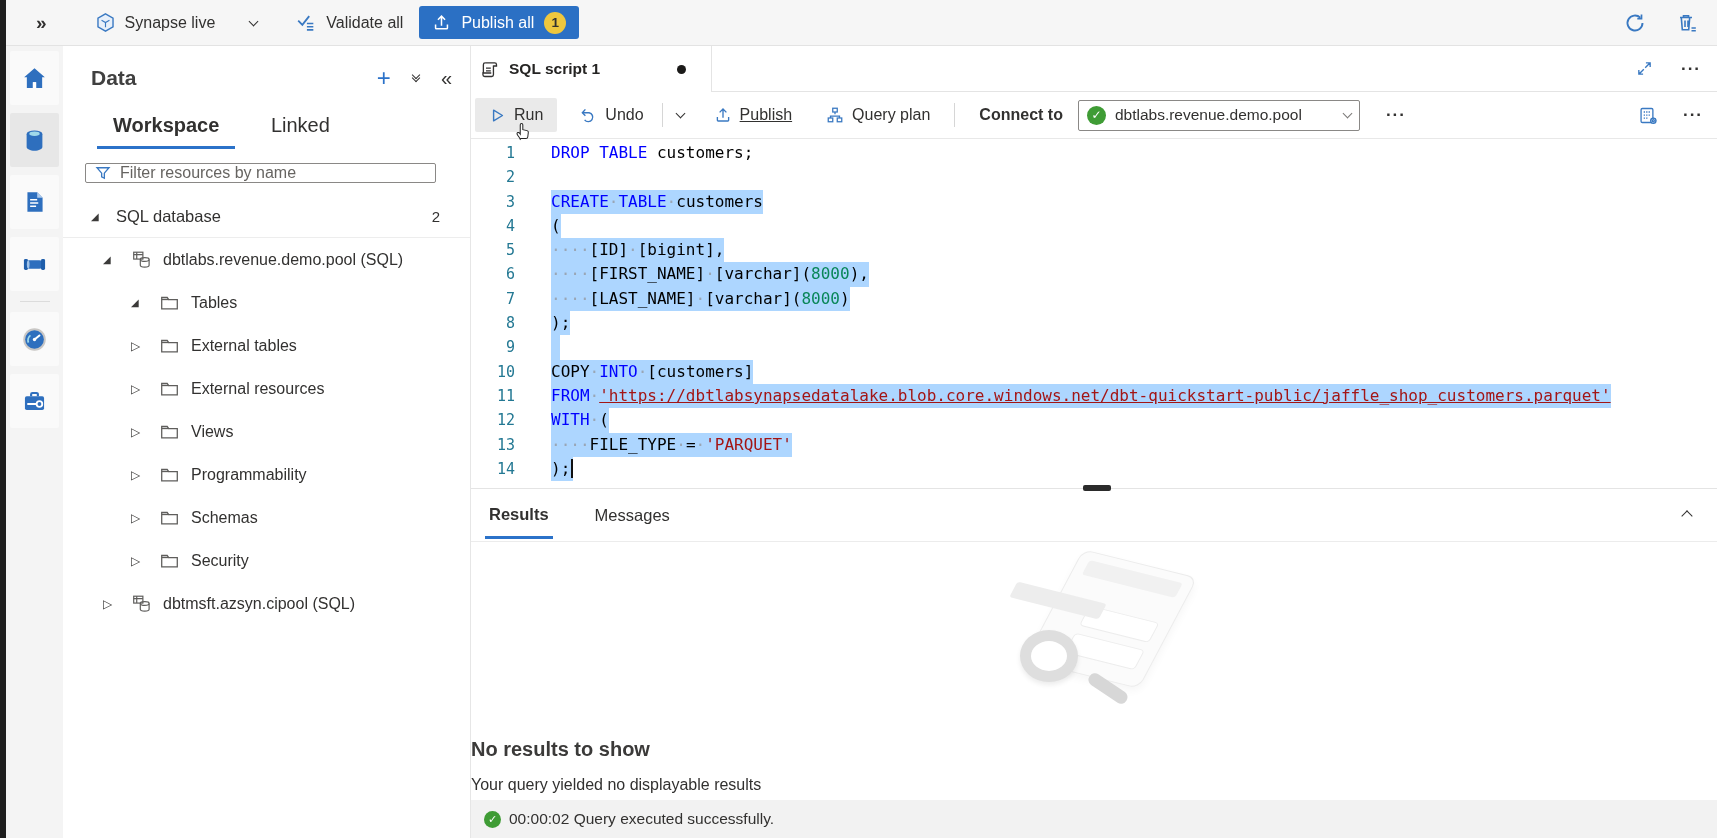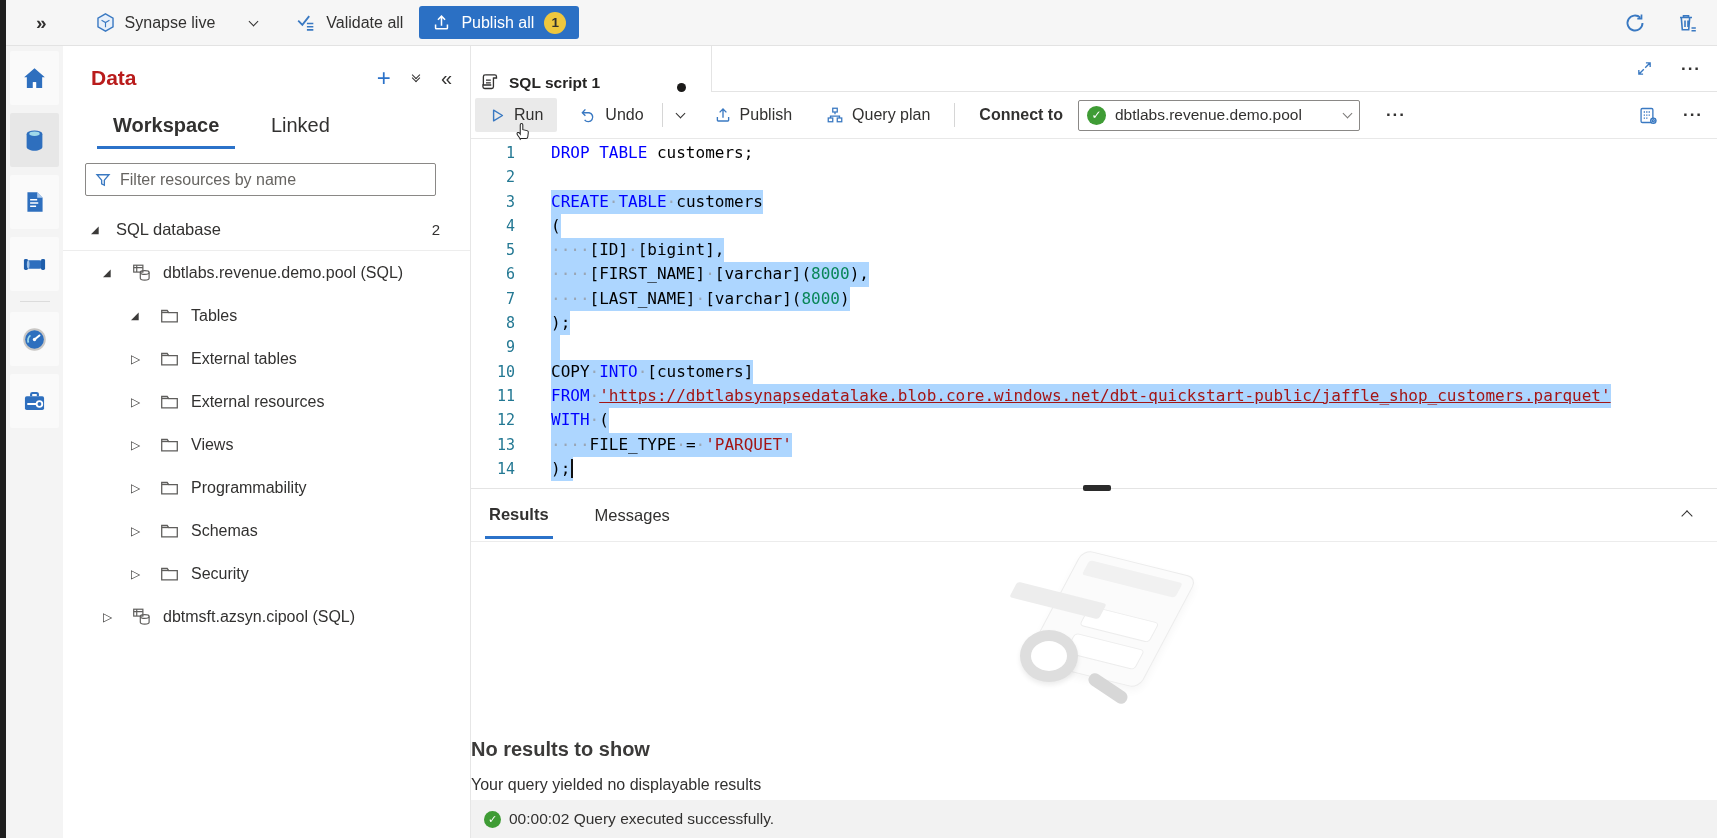--- a/index.html
+++ b/index.html
@@ -32,30 +32,30 @@
   #rail { position:absolute; left:6px; top:46px; width:57px; bottom:0; background:#f4f4f4; }
   .rail-item { width:49px; height:54px; margin:5px auto 8px auto; border-radius:2px;
     display:flex; align-items:center; justify-content:center; cursor:pointer; background:#fafafa; }
   .rail-item.active { background:#e7e7e7; }
   .rail-divider { width:30px; height:1px; background:#dcdcdc; margin:10px auto 10px auto; }
 
   
   #sidebar { position:absolute; left:63px; top:46px; width:408px; bottom:0; background:#fff;
     border-right:1px solid #e6e6e6; }
   #sidebar-header { display:flex; align-items:center; height:50px; padding:14px 18px 0 28px; }
-  #sidebar-title { font-size:21px; font-weight:bold; color:#b91c1c; }
+  #sidebar-title { font-size:21px; font-weight:bold; color:#404040; }
   #sidebar-actions { margin-left:auto; display:flex; align-items:center; gap:22px; }
   #add-resource { font-size:24px; font-weight:300; color:#2b72c9; line-height:18px; }
   #dbl-chev { display:flex; flex-direction:column; gap:0; }
   #dbl-chev .chev { border-color:#323130; width:6px; height:6px; margin-top:-3px; }
   #collapse-pane { font-size:20px; color:#323130; }
   #sidebar-tabs { display:flex; padding-left:34px; gap:0; margin-top:12px; }
   .s-tab { font-size:20px; padding:6px 16px 9px 16px; min-width:130px; text-align:center; cursor:pointer; color:#323130; }
   .s-tab.active { font-weight:600; border-bottom:3px solid #2b72c9; }
-  #filter-box { margin:14px 34px 0 22px; height:33px; border:1px solid #8a8886; border-radius:2px;
+  #filter-box { margin:14px 34px 0 22px; height:20px; border:1px solid #8a8886; border-radius:2px;
     display:flex; align-items:center; padding:0 8px; gap:8px; }
   #filter-input { border:none; outline:none; flex:1; font-size:16px; color:#323130;
     font-family:"Liberation Sans",sans-serif; background:transparent; }
   #filter-input::placeholder { color:#666461; }
   #tree { margin-top:12px; }
   .tree-row { height:43px; display:flex; align-items:center; cursor:pointer; font-size:16px; color:#323130; }
   .tree-row .twisty { width:15px; font-family:"DejaVu Sans",sans-serif; color:#3b3a39; flex:none; }
   .twisty.exp { font-size:10px; }
   .twisty.col { font-size:12px; }
   .tree-ico { width:23px; height:22px; margin-left:12px; flex:none; display:flex; align-items:center; }
@@ -64,37 +64,37 @@
   .tree-row.divided { border-bottom:1px solid #ededed; }
   .lvl0 { padding-left:28px; font-size:16.5px; }
   .lvl1 { padding-left:40px; }
   .lvl2 { padding-left:68px; }
 
   
   #main { position:absolute; left:471px; top:46px; right:0; bottom:0; background:#fff; }
 
   
   #tabstrip { position:absolute; left:0; top:0; right:0; height:46px; display:flex; }
-  #doc-tab { width:241px; height:46px; border-right:1px solid #e4e4e4; display:flex; align-items:flex-end;
+  #doc-tab { width:241px; height:46px; border-right:1px solid #e4e4e4; display:flex; align-items:center;
     padding-left:8px; gap:9px; background:#fff; cursor:pointer; }
   #doc-tab-title { font-size:15.5px; font-weight:bold; color:#252423; }
   #dirty-dot { width:9px; height:9px; border-radius:50%; background:#1b1a19; margin-left:68px; }
   #tabstrip-fill { flex:1; border-bottom:1px solid #e4e4e4; display:flex; align-items:center;
     justify-content:flex-end; gap:26px; padding-right:16px; }
 
   
   #toolbar { position:absolute; left:0; top:46px; right:0; height:47px; display:flex; align-items:center;
     border-bottom:1px solid #e8e8e8; background:#fff; font-size:16px; }
   .tbar-btn { display:flex; align-items:flex-end; gap:8px; border:none; background:none; cursor:pointer;
     font-size:16px; color:#323130; padding:7px 10px; border-radius:2px; font-family:"Liberation Sans",sans-serif; }
   #run-btn { margin-left:4px; background:#eaeaea; padding:8px 14px; }
   #undo-btn { margin-left:12px; }
   .tbar-divider { width:1px; height:24px; background:#d6d6d6; margin:0 8px; }
   #run-more-chev { margin:0 6px; }
-  #publish-btn { margin-left:14px; }
+  #publish-btn { margin-left:14px;text-decoration:underline; }
   #queryplan-btn { margin-left:14px; }
   #connect-label { font-size:16px; font-weight:600; margin-left:16px; }
   #connect-dd { margin-left:15px; width:282px; height:31px; border:1px solid #8a8886; border-radius:2px;
     background:#fff; display:flex; align-items:center; padding:0 8px 0 8px; gap:9px; cursor:pointer; }
   #conn-ok { width:19px; height:19px; border-radius:50%; background:#3f9c35; color:#fff; font-size:12px;
     display:flex; align-items:center; justify-content:center; font-family:"DejaVu Sans",sans-serif; }
   #connect-value { font-size:15.5px; white-space:nowrap; overflow:hidden; }
   #connect-dd .chev { border-color:#7b7977; margin-left:auto; margin-top:-3px; flex:none; }
   .more-dots { font-size:17px; letter-spacing:1px; color:#323130; font-weight:bold; }
   #toolbar-more { margin-left:26px; }

